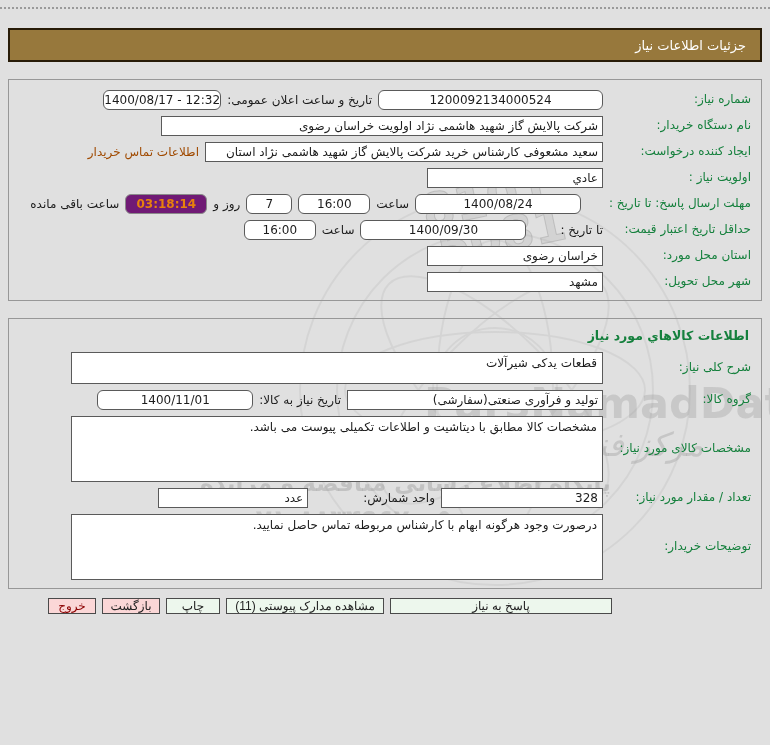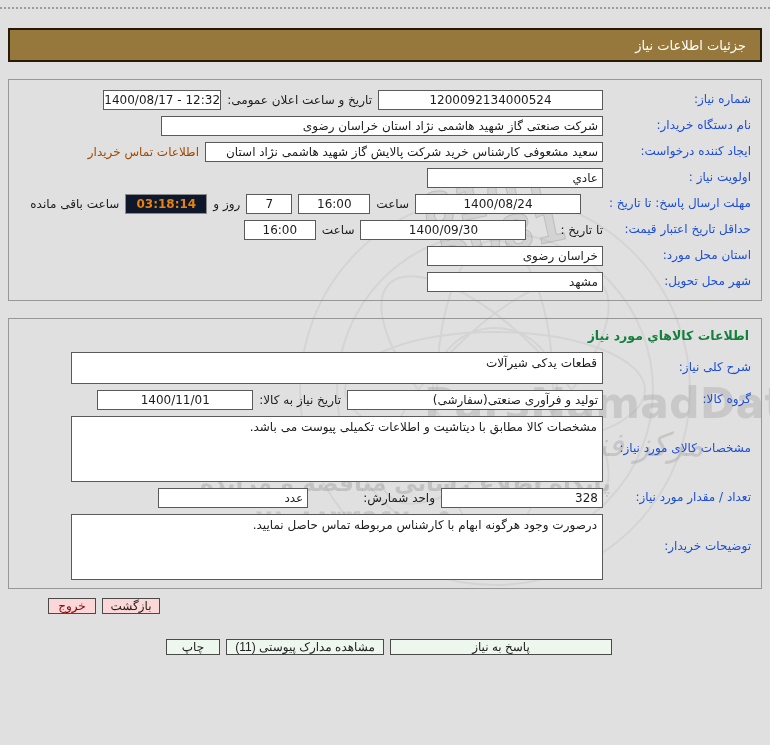--- a/index.html
+++ b/index.html
@@ -24,44 +24,44 @@
     font-size:26px;color:rgba(160,160,160,.38);}
   
   .dotted-rule{position:absolute;top:7px;left:0;right:0;border-top:2px dotted #9a9a9a;z-index:1;}
   .titlebar{position:relative;z-index:2;margin:28px 8px 0;height:30px;
     background:#97783c;border:2px solid #271b07;display:flex;align-items:center;
     padding:0 14px;color:#ffffff;font-size:13px;}
   .section{position:relative;z-index:1;margin:17px 8px 0;border:1px solid #979797;
     padding:7px 6px 5px;}
   .sec-title{font-weight:bold;padding:2px 6px 6px;font-size:12.5px;color:#15803d;}
   .row{display:flex;align-items:center;padding:3px 4px;}
-  .lbl{flex:0 0 148px;line-height:1.3;color:#1d4ed8;}
+  .lbl{flex:0 0 148px;line-height:1.3;color:#15803d;}
   .lbl.nowrap{white-space:nowrap;overflow:visible;}
   .ct{flex:1;display:flex;align-items:center;gap:6px;min-width:0;}
   .ct > span{white-space:nowrap;}
   
   .inp{background:#fff;border:1px solid #5a5a5a;height:16px;padding:1px 4px;
     display:flex;align-items:center;overflow:hidden;white-space:nowrap;flex:none;}
   .inp.c{justify-content:center;}
-  .ltr{direction:ltr;}
+  .ltr{direction:ltr;border-radius:6px;}
   .area{background:#fff;border:1px solid #5a5a5a;padding:2px 5px;overflow:hidden;
     line-height:1.45;flex:none;}
-  .timer{background:#0f172a;color:#e8820c;border:1px solid #8a8a8a;font-weight:bold;}
+  .timer{background:#701a75;color:#e8820c;border:1px solid #8a8a8a;font-weight:bold;}
   .link{color:#a04a00;cursor:pointer;white-space:nowrap;}
   .w36{width:36px}.w62{width:62px}.w72{width:72px}.w108{width:108px}
   .w140{width:140px}.w146{width:146px}.w152{width:152px}.w156{width:156px}
   .w166{width:166px}.w215{width:215px}.w246{width:246px}.w388{width:388px}
   .w432{width:432px}.w520{width:520px}
   .h28{height:26px}.h62{height:60px}
   .mr22{margin-right:22px}.mr28{margin-right:28px}.mr68{margin-right:49px}
   
   .button-bar{position:relative;z-index:1;display:flex;gap:6px;margin:9px 158px 0 8px;}
   .btn{height:16px;border:1px solid #4a4a4a;display:flex;align-items:center;
     justify-content:center;cursor:pointer;flex:none;font-size:12px;color:#222;}
-  .btn.green{background:#edf7ed;margin-top:41px;}
+  .btn.green{background:#edf7ed;}
   .btn.pink{background:#fbd7d7;}
   .btn.exit{color:#8b0000;}
   .bw222{width:222px}.bw158{width:158px}.bw54{width:54px}.bw58{width:58px}.bw48{width:48px}
 </style>
 </head>
 <body>
 
 <div class="wm-layer">
   <svg width="770" height="745">
     <g transform="translate(495,390)" stroke="#c7c7c7" stroke-width="2" fill="none" opacity="0.45">
@@ -97,21 +97,21 @@
     <div class="ct">
       <div class="inp c ltr w215">1200092134000524</div>
       <span>تاریخ و ساعت اعلان عمومی:</span>
       <div class="inp c ltr w108">1400/08/17 - 12:32</div>
     </div>
   </div>
 
   <div class="row">
     <div class="lbl">نام دستگاه خریدار:</div>
     <div class="ct">
-      <div class="inp w432">شرکت صنعتی گاز شهید هاشمی نژاد استان خراسان رضوی</div>
+      <div class="inp w432">شرکت پالایش گاز شهید هاشمی نژاد اولویت خراسان رضوی</div>
     </div>
   </div>
 
   <div class="row">
     <div class="lbl">ایجاد کننده درخواست:</div>
     <div class="ct">
       <div class="inp w388">سعید مشعوفی کارشناس خرید شرکت پالایش گاز شهید هاشمی نژاد استان</div>
       <span class="link">اطلاعات تماس خریدار</span>
     </div>
   </div>

